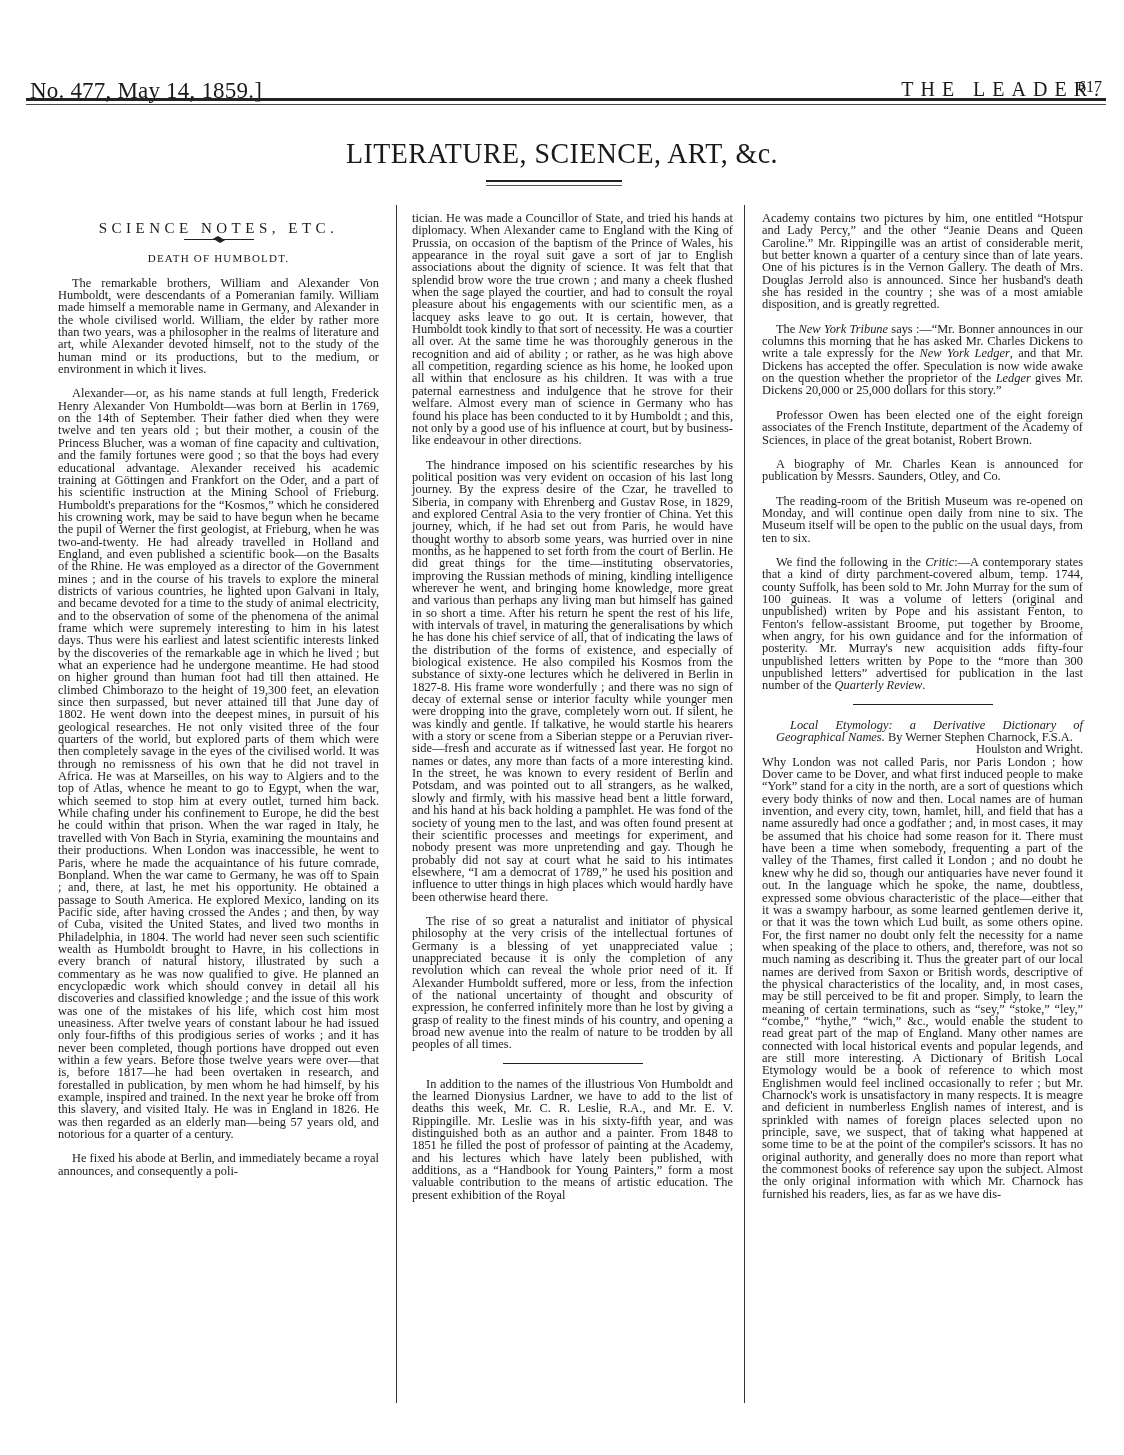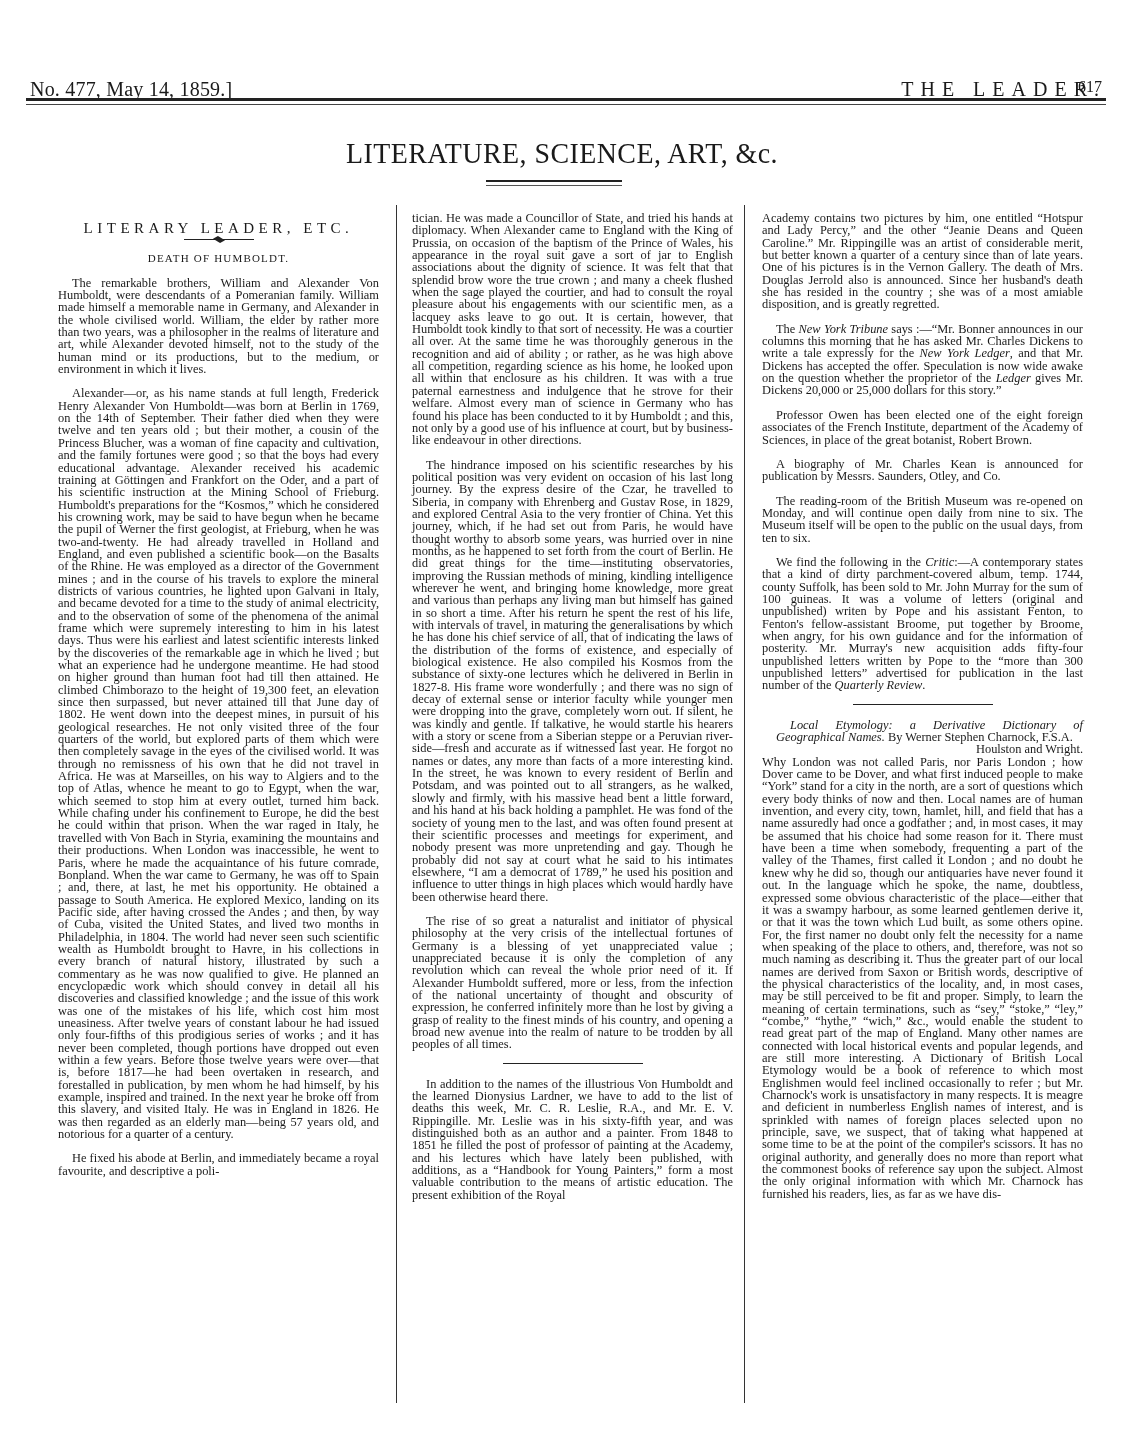--- a/index.html
+++ b/index.html
@@ -5,21 +5,21 @@
   html, body { margin: 0; padding: 0; }
   body {
     width: 1124px; height: 1455px; overflow: hidden;
     background: #ffffff; color: #1a1a1a;
     font-family: "Liberation Serif", "DejaVu Serif", serif;
     position: relative;
   }
   .masthead {
     position: absolute; left: 26px; top: 78px; width: 1080px; height: 26px;
   }
-  .masthead .issue { position: absolute; left: 4px; top: 0; font-size: 20px; letter-spacing: 0.2px; }
+  .masthead .issue { position: absolute; left: 4px; top: 0; font-size: 23px; letter-spacing: 0.2px; }
   .masthead .paper { position: absolute; left: 0; right: 0; top: 0; text-align: right; font-size: 20px; letter-spacing: 7px; }
   .masthead .page { position: absolute; right: 4px; top: 0; font-size: 16px; }
   .rule-thick { position: absolute; left: 26px; top: 98px; width: 1080px; height: 3px; background: #222; }
   .rule-thin { position: absolute; left: 26px; top: 104px; width: 1080px; height: 1px; background: #444; }
 
   .section-title {
     position: absolute; left: 0; right: 0; top: 136px; text-align: center;
     font-size: 30px; letter-spacing: 0.5px; transform: scaleX(0.93);
   }
   .title-rule { position: absolute; left: 486px; top: 180px; width: 136px; height: 2px; background: #222; }
@@ -62,26 +62,26 @@
 <div class="rule-thin"></div>
 
 <div class="section-title">LITERATURE, SCIENCE, ART, &amp;c.</div>
 <div class="title-rule"></div>
 <div class="title-rule2"></div>
 
 <div class="col-divider div1"></div>
 <div class="col-divider div2"></div>
 
 <div class="col col1">
-  <div class="col-head">LITERARY LEADER, ETC.</div>
+  <div class="col-head">SCIENCE NOTES, ETC.</div>
   <span class="col-orn"></span>
   <div class="subhead">DEATH OF HUMBOLDT.</div>
   <p>The remarkable brothers, William and Alexander Von Humboldt, were descendants of a Pomeranian family. William made himself a memorable name in Germany, and Alexander in the whole civilised world. William, the elder by rather more than two years, was a philosopher in the realms of literature and art, while Alexander devoted himself, not to the study of the human mind or its productions, but to the medium, or environment in which it lives.</p>
   <p>Alexander—or, as his name stands at full length, Frederick Henry Alexander Von Humboldt—was born at Berlin in 1769, on the 14th of September. Their father died when they were twelve and ten years old ; but their mother, a cousin of the Princess Blucher, was a woman of fine capacity and cultivation, and the family fortunes were good ; so that the boys had every educational advantage. Alexander received his academic training at Göttingen and Frankfort on the Oder, and a part of his scientific instruction at the Mining School of Frieburg. Humboldt's preparations for the “Kosmos,” which he considered his crowning work, may be said to have begun when he became the pupil of Werner the first geologist, at Frieburg, when he was two-and-twenty. He had already travelled in Holland and England, and even published a scientific book—on the Basalts of the Rhine. He was employed as a director of the Government mines ; and in the course of his travels to explore the mineral districts of various countries, he lighted upon Galvani in Italy, and became devoted for a time to the study of animal electricity, and to the observation of some of the phenomena of the animal frame which were supremely interesting to him in his latest days. Thus were his earliest and latest scientific interests linked by the discoveries of the remarkable age in which he lived ; but what an experience had he undergone meantime. He had stood on higher ground than human foot had till then attained. He climbed Chimborazo to the height of 19,300 feet, an elevation since then surpassed, but never attained till that June day of 1802. He went down into the deepest mines, in pursuit of his geological researches. He not only visited three of the four quarters of the world, but explored parts of them which were then completely savage in the eyes of the civilised world. It was through no remissness of his own that he did not travel in Africa. He was at Marseilles, on his way to Algiers and to the top of Atlas, whence he meant to go to Egypt, when the war, which seemed to stop him at every outlet, turned him back. While chafing under his confinement to Europe, he did the best he could within that prison. When the war raged in Italy, he travelled with Von Bach in Styria, examining the mountains and their productions. When London was inaccessible, he went to Paris, where he made the acquaintance of his future comrade, Bonpland. When the war came to Germany, he was off to Spain ; and, there, at last, he met his opportunity. He obtained a passage to South America. He explored Mexico, landing on its Pacific side, after having crossed the Andes ; and then, by way of Cuba, visited the United States, and lived two months in Philadelphia, in 1804. The world had never seen such scientific wealth as Humboldt brought to Havre, in his collections in every branch of natural history, illustrated by such a commentary as he was now qualified to give. He planned an encyclopædic work which should convey in detail all his discoveries and classified knowledge ; and the issue of this work was one of the mistakes of his life, which cost him most uneasiness. After twelve years of constant labour he had issued only four-fifths of this prodigious series of works ; and it has never been completed, though portions have dropped out even within a few years. Before those twelve years were over—that is, before 1817—he had been overtaken in research, and forestalled in publication, by men whom he had himself, by his example, inspired and trained. In the next year he broke off from this slavery, and visited Italy. He was in England in 1826. He was then regarded as an elderly man—being 57 years old, and notorious for a quarter of a century.</p>
-  <p>He fixed his abode at Berlin, and immediately became a royal favourite, and descriptive a poli-</p>
+  <p>He fixed his abode at Berlin, and immediately became a royal announces, and consequently a poli-</p>
 </div>
 
 <div class="col col2">
   <p class="noindent">tician. He was made a Councillor of State, and tried his hands at diplomacy. When Alexander came to England with the King of Prussia, on occasion of the baptism of the Prince of Wales, his appearance in the royal suit gave a sort of jar to English associations about the dignity of science. It was felt that that splendid brow wore the true crown ; and many a cheek flushed when the sage played the courtier, and had to consult the royal pleasure about his engagements with our scientific men, as a lacquey asks leave to go out. It is certain, however, that Humboldt took kindly to that sort of necessity. He was a courtier all over. At the same time he was thoroughly generous in the recognition and aid of ability ; or rather, as he was high above all competition, regarding science as his home, he looked upon all within that enclosure as his children. It was with a true paternal earnestness and indulgence that he strove for their welfare. Almost every man of science in Germany who has found his place has been conducted to it by Humboldt ; and this, not only by a good use of his influence at court, but by business-like endeavour in other directions.</p>
   <p style="margin-top:8px">The hindrance imposed on his scientific researches by his political position was very evident on occasion of his last long journey. By the express desire of the Czar, he travelled to Siberia, in company with Ehrenberg and Gustav Rose, in 1829, and explored Central Asia to the very frontier of China. Yet this journey, which, if he had set out from Paris, he would have thought worthy to absorb some years, was hurried over in nine months, as he happened to set forth from the court of Berlin. He did great things for the time—instituting observatories, improving the Russian methods of mining, kindling intelligence wherever he went, and bringing home knowledge, more great and various than perhaps any living man but himself has gained in so short a time. After his return he spent the rest of his life, with intervals of travel, in maturing the generalisations by which he has done his chief service of all, that of indicating the laws of the distribution of the forms of existence, and especially of biological existence. He also compiled his Kosmos from the substance of sixty-one lectures which he delivered in Berlin in 1827-8. His frame wore wonderfully ; and there was no sign of decay of external sense or interior faculty while younger men were dropping into the grave, completely worn out. If silent, he was kindly and gentle. If talkative, he would startle his hearers with a story or scene from a Siberian steppe or a Peruvian river-side—fresh and accurate as if witnessed last year. He forgot no names or dates, any more than facts of a more interesting kind. In the street, he was known to every resident of Berlin and Potsdam, and was pointed out to all strangers, as he walked, slowly and firmly, with his massive head bent a little forward, and his hand at his back holding a pamphlet. He was fond of the society of young men to the last, and was often found present at their scientific processes and meetings for experiment, and nobody present was more unpretending and gay. Though he probably did not say at court what he said to his intimates elsewhere, “I am a democrat of 1789,” he used his position and influence to utter things in high places which would hardly have been otherwise heard there.</p>
   <p style="margin-top:2px">The rise of so great a naturalist and initiator of physical philosophy at the very crisis of the intellectual fortunes of Germany is a blessing of yet unappreciated value ; unappreciated because it is only the completion of any revolution which can reveal the whole prior need of it. If Alexander Humboldt suffered, more or less, from the infection of the national uncertainty of thought and obscurity of expression, he conferred infinitely more than he lost by giving a grasp of reality to the finest minds of his country, and opening a broad new avenue into the realm of nature to be trodden by all peoples of all times.</p>
   <div class="sep"></div>
   <p>In addition to the names of the illustrious Von Humboldt and the learned Dionysius Lardner, we have to add to the list of deaths this week, Mr. C. R. Leslie, R.A., and Mr. E. V. Rippingille. Mr. Leslie was in his sixty-fifth year, and was distinguished both as an author and a painter. From 1848 to 1851 he filled the post of professor of painting at the Academy, and his lectures which have lately been published, with additions, as a “Handbook for Young Painters,” form a most valuable contribution to the means of artistic education. The present exhibition of the Royal</p>
 </div>
 

